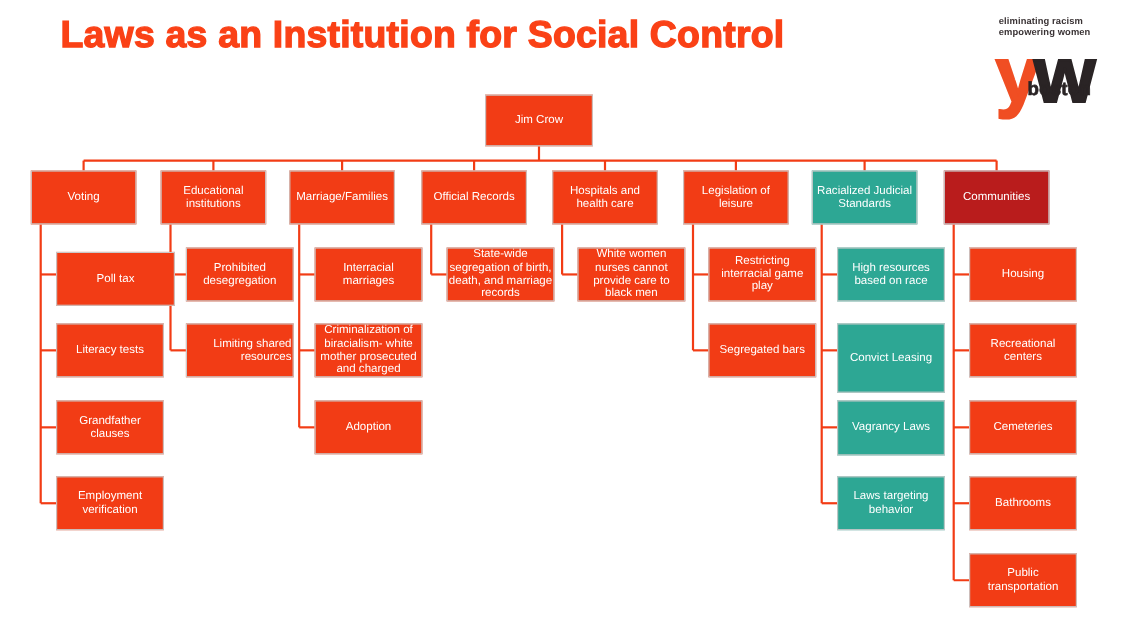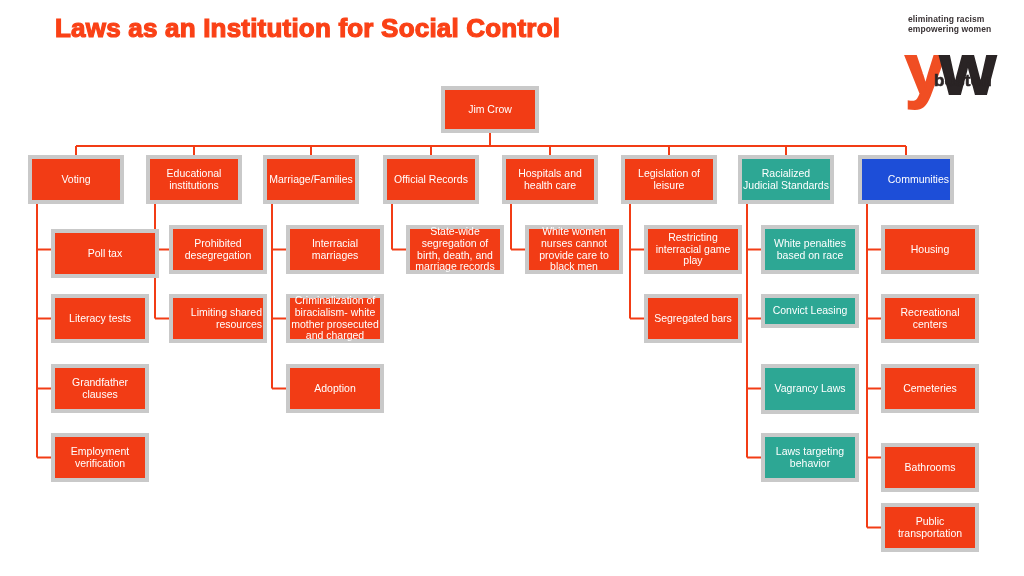--- a/index.html
+++ b/index.html
@@ -2,32 +2,32 @@
 <html><head>
 <meta charset="utf-8">
 <style>
   html,body{margin:0;padding:0;background:#ffffff;}
   .canvas{
     position:relative;width:1024px;height:576px;background:#ffffff;
     overflow:hidden;font-family:"Liberation Sans",sans-serif;
   }
   .title{
     position:absolute;left:55px;top:13px;margin:0;
-    font-size:26px;font-weight:700;letter-spacing:0.2px;
+    font-size:34px;font-weight:700;letter-spacing:0.2px;
     -webkit-text-stroke:1.2px;
     white-space:nowrap;
   }
   
   #connectors{position:absolute;left:0;top:0;}
   .node{
     position:absolute;box-sizing:border-box;
     display:flex;align-items:center;justify-content:center;
     text-align:center;color:#fff;
     font-size:10.5px;line-height:1.12;
-    border:4px solid #0f172a;
+    border:1px solid #0f172a;
     padding:0 1px;
   }
   
   .logo{position:absolute;left:908px;top:14px;width:104px;height:78px;}
   .tagline{font-size:8.5px;font-weight:700;line-height:1.2;letter-spacing:0.1px;white-space:nowrap;}
   .wordmark{position:absolute;left:-3px;top:23px;font-size:72px;font-weight:700;
     line-height:0.9;letter-spacing:-5px;white-space:nowrap;}
   .wordmark .wm-y{-webkit-text-stroke:2px;}
   .wordmark .wm-w{-webkit-text-stroke:2px;}
   .city{position:absolute;left:26px;top:57px;font-size:17px;font-weight:700;
@@ -150,44 +150,44 @@
       <div class="node" style="left: 644px; top: 225px; width: 98px; height: 49px; background: rgb(242, 60, 21); border-color: rgb(201, 201, 201); color: rgb(255, 255, 255);">
         <span>Restricting interracial game play</span>
       </div>
       <div class="node" style="left: 644px; top: 294px; width: 98px; height: 49px; background: rgb(242, 60, 21); border-color: rgb(201, 201, 201); color: rgb(255, 255, 255); justify-content: center;">
         <span>Segregated bars</span>
       </div>
       <div class="node" style="left: 738px; top: 155px; width: 96px; height: 49px; background: rgb(45, 167, 148); border-color: rgb(201, 201, 201); color: rgb(255, 255, 255);">
         <span>Racialized Judicial Standards</span>
       </div>
       <div class="node" style="left: 761px; top: 225px; width: 98px; height: 49px; background: rgb(45, 167, 148); border-color: rgb(201, 201, 201); color: rgb(255, 255, 255);">
-        <span>White penalties based on race</span>
+        <span>High resources based on race</span>
       </div>
-      <div class="node" style="left: 761px; top: 294px; width: 98px; height: 34px; background: rgb(45, 167, 148); border-color: rgb(201, 201, 201); color: rgb(255, 255, 255);">
+      <div class="node" style="left: 761px; top: 294px; width: 98px; height: 63px; background: rgb(45, 167, 148); border-color: rgb(201, 201, 201); color: rgb(255, 255, 255);">
         <span>Convict Leasing</span>
       </div>
       <div class="node" style="left: 761px; top: 364px; width: 98px; height: 50px; background: rgb(45, 167, 148); border-color: rgb(201, 201, 201); color: rgb(255, 255, 255);">
         <span>Vagrancy Laws</span>
       </div>
       <div class="node" style="left: 761px; top: 433px; width: 98px; height: 49px; background: rgb(45, 167, 148); border-color: rgb(201, 201, 201); color: rgb(255, 255, 255); text-align: center;">
         <span>Laws targeting behavior</span>
       </div>
-      <div class="node" style="left: 858px; top: 155px; width: 96px; height: 49px; background: #1d4ed8; border-color: rgb(201, 201, 201); color: rgb(255, 255, 255); justify-content: flex-end;">
+      <div class="node" style="left: 858px; top: 155px; width: 96px; height: 49px; background: #b91c1c; border-color: rgb(201, 201, 201); color: rgb(255, 255, 255);">
         <span>Communities</span>
       </div>
       <div class="node" style="left: 881px; top: 225px; width: 98px; height: 49px; background: rgb(242, 60, 21); border-color: rgb(201, 201, 201); color: rgb(255, 255, 255);">
         <span>Housing</span>
       </div>
       <div class="node" style="left: 881px; top: 294px; width: 98px; height: 49px; background: rgb(242, 60, 21); border-color: rgb(201, 201, 201); color: rgb(255, 255, 255);">
         <span>Recreational centers</span>
       </div>
       <div class="node" style="left: 881px; top: 364px; width: 98px; height: 49px; background: rgb(242, 60, 21); border-color: rgb(201, 201, 201); color: rgb(255, 255, 255);">
         <span>Cemeteries</span>
       </div>
-      <div class="node" style="left: 881px; top: 443px; width: 98px; height: 49px; background: rgb(242, 60, 21); border-color: rgb(201, 201, 201); color: rgb(255, 255, 255);">
+      <div class="node" style="left: 881px; top: 433px; width: 98px; height: 49px; background: rgb(242, 60, 21); border-color: rgb(201, 201, 201); color: rgb(255, 255, 255);">
         <span>Bathrooms</span>
       </div>
       <div class="node" style="left: 881px; top: 503px; width: 98px; height: 49px; background: rgb(242, 60, 21); border-color: rgb(201, 201, 201); color: rgb(255, 255, 255);">
         <span>Public transportation</span>
       </div>
     </div>
 
 </div>
 
 </body></html>

